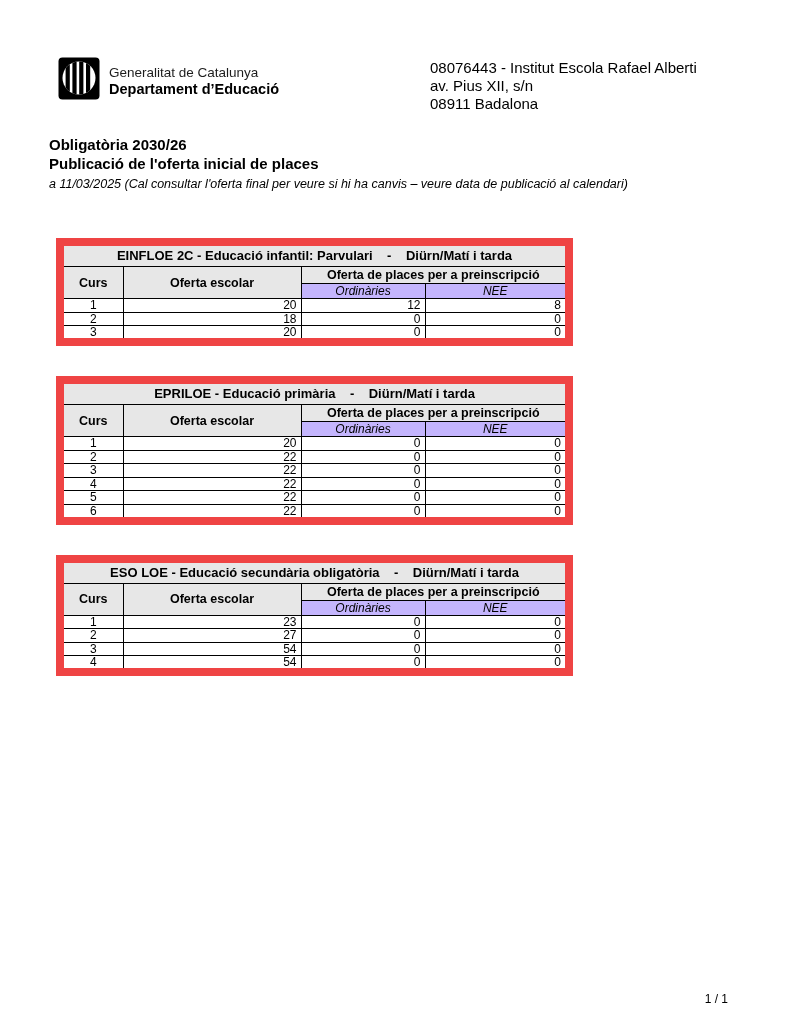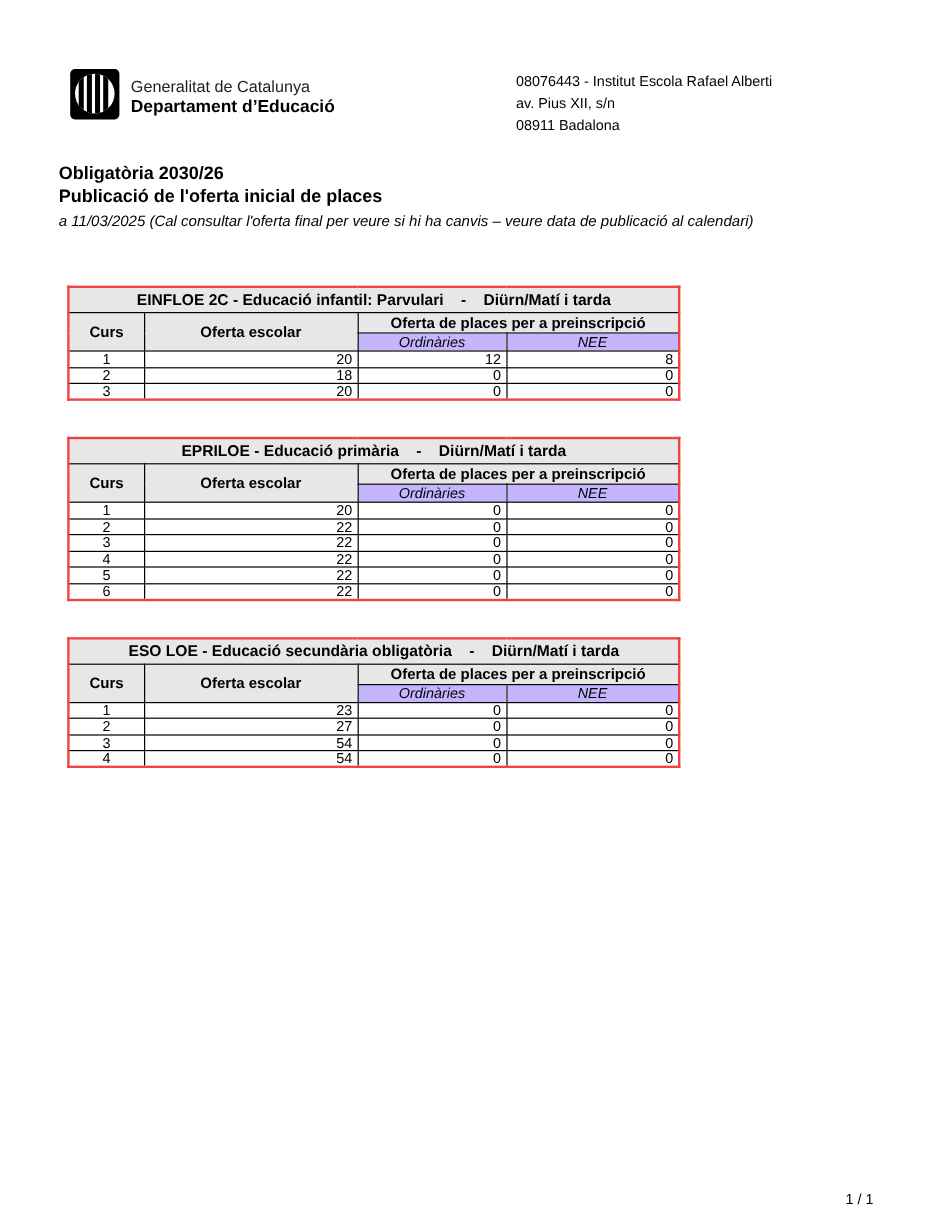--- a/index.html
+++ b/index.html
@@ -27,37 +27,37 @@
   }
   .logo-box { width: 42px; height: 45px; display: block; }
   .org-text { padding-top: 6px; }
   .org-line1 { font-size: 13.5px; line-height: 16px; color: #1d1d1d; }
   .org-line2 { font-size: 14.5px; line-height: 17px; font-weight: bold; color: #000; }
 
   .school-block {
     position: absolute;
     left: 430px;
     top: 59px;
-    font-size: 12px;
+    font-size: 15px;
     line-height: 18px;
   }
 
   
   .title-block { position: absolute; left: 49px; top: 136px; width: 700px; }
   .doc-title1, .doc-title2 { font-size: 15px; font-weight: bold; line-height: 18.5px; }
   .doc-note { font-size: 12.5px; font-style: italic; margin-top: 4px; line-height: 15px; }
 
   
   .tables-section { position: absolute; left: 56px; top: 238px; width: 510px; }
   table.offer-table {
     border-collapse: collapse;
     table-layout: fixed;
     width: 509px;
     margin-bottom: 30px;
-    border: 2px solid #ef4444;
+    border: 8px solid #ef4444;
   }
   .offer-table th, .offer-table td {
     border: 1px solid #000;
     overflow: hidden;
   }
   col.c1 { width: 63px; }
   col.c2 { width: 178px; }
   col.c3 { width: 124px; }
   col.c4 { width: 144px; }
   .tbl-title {

